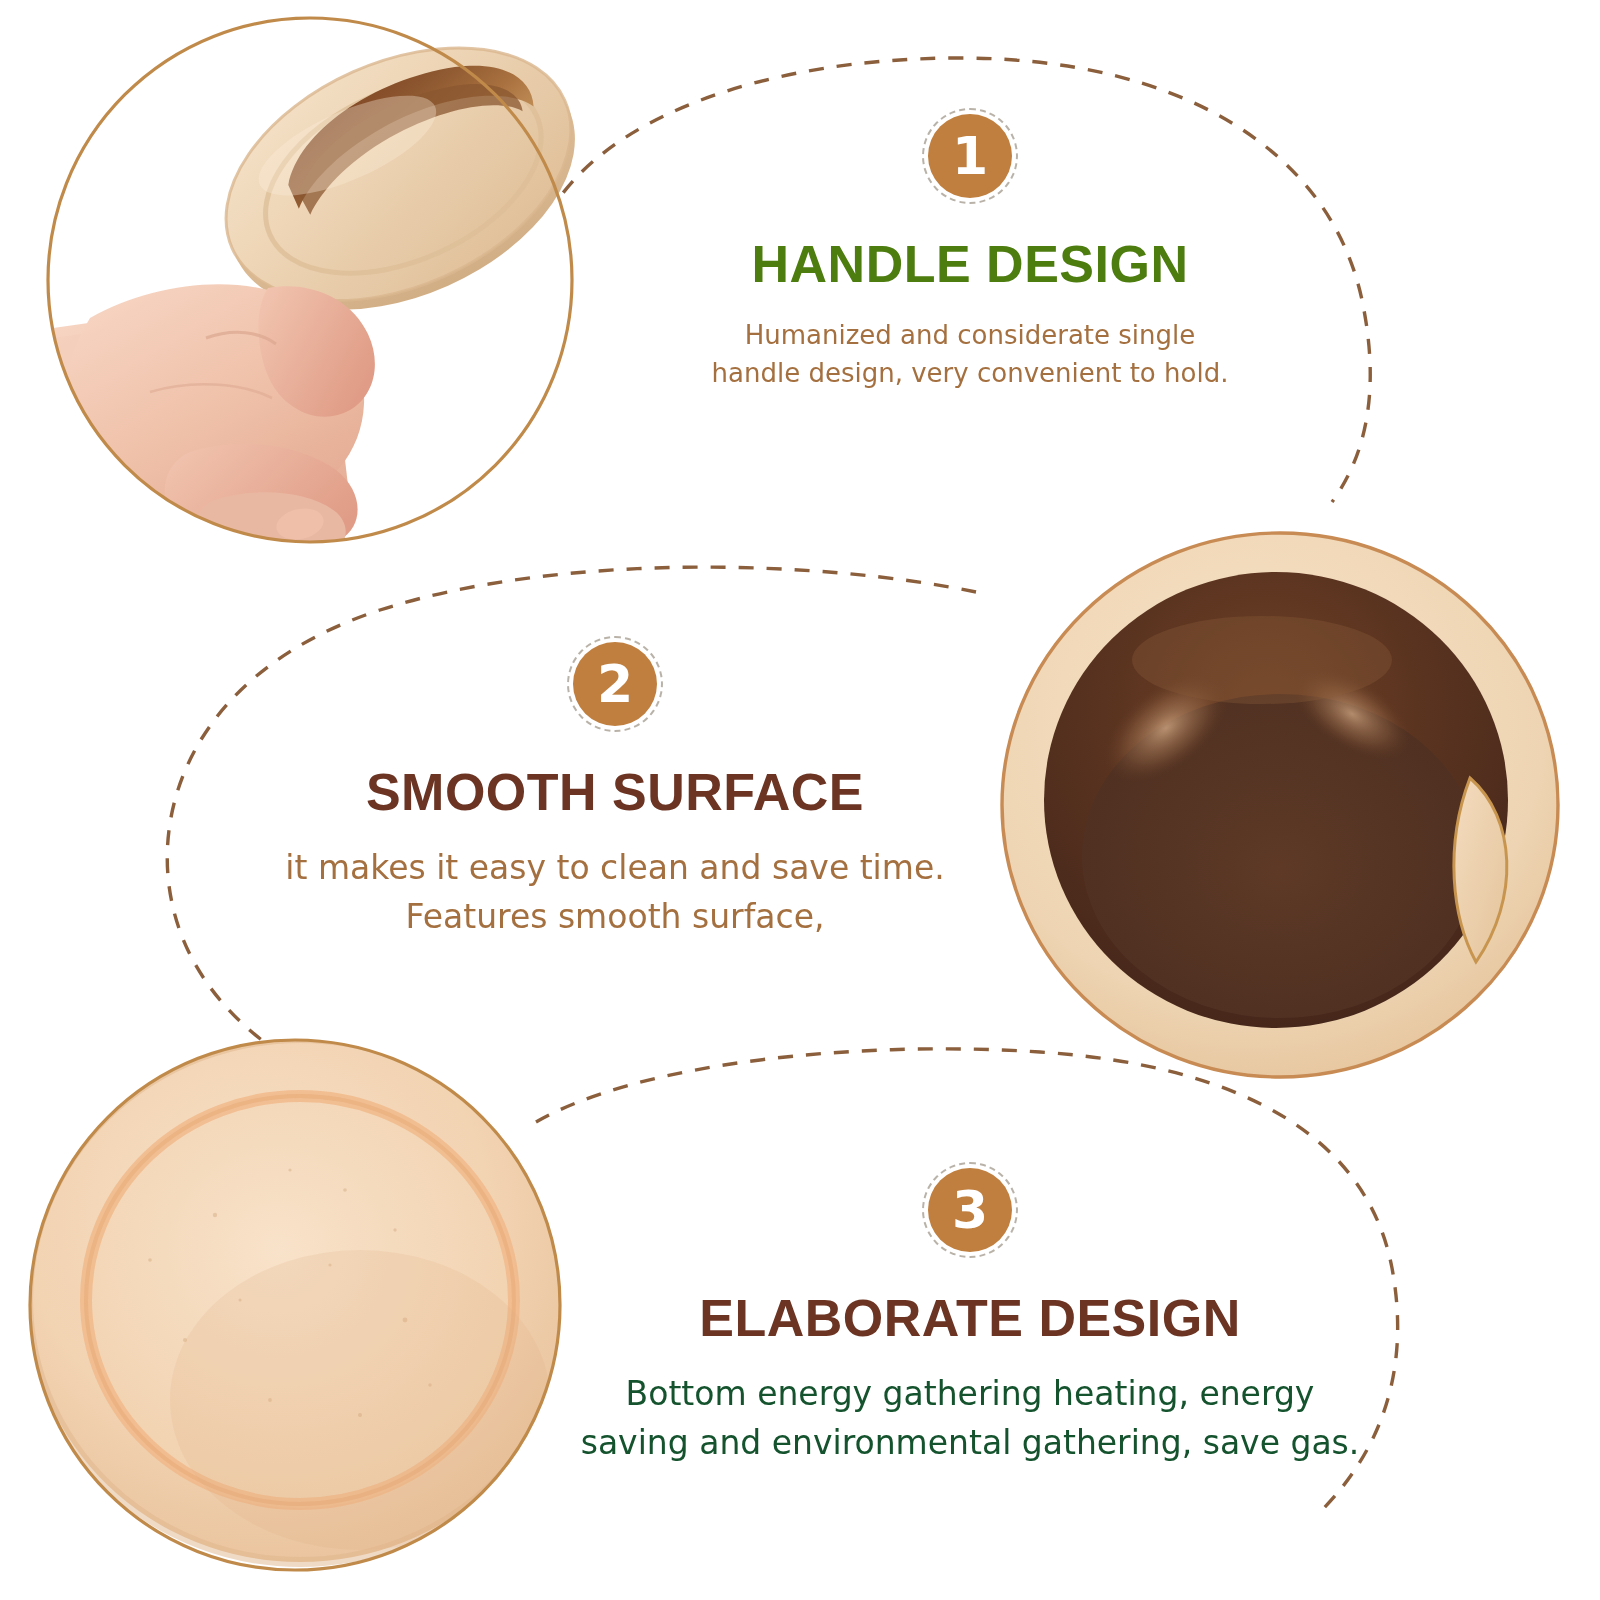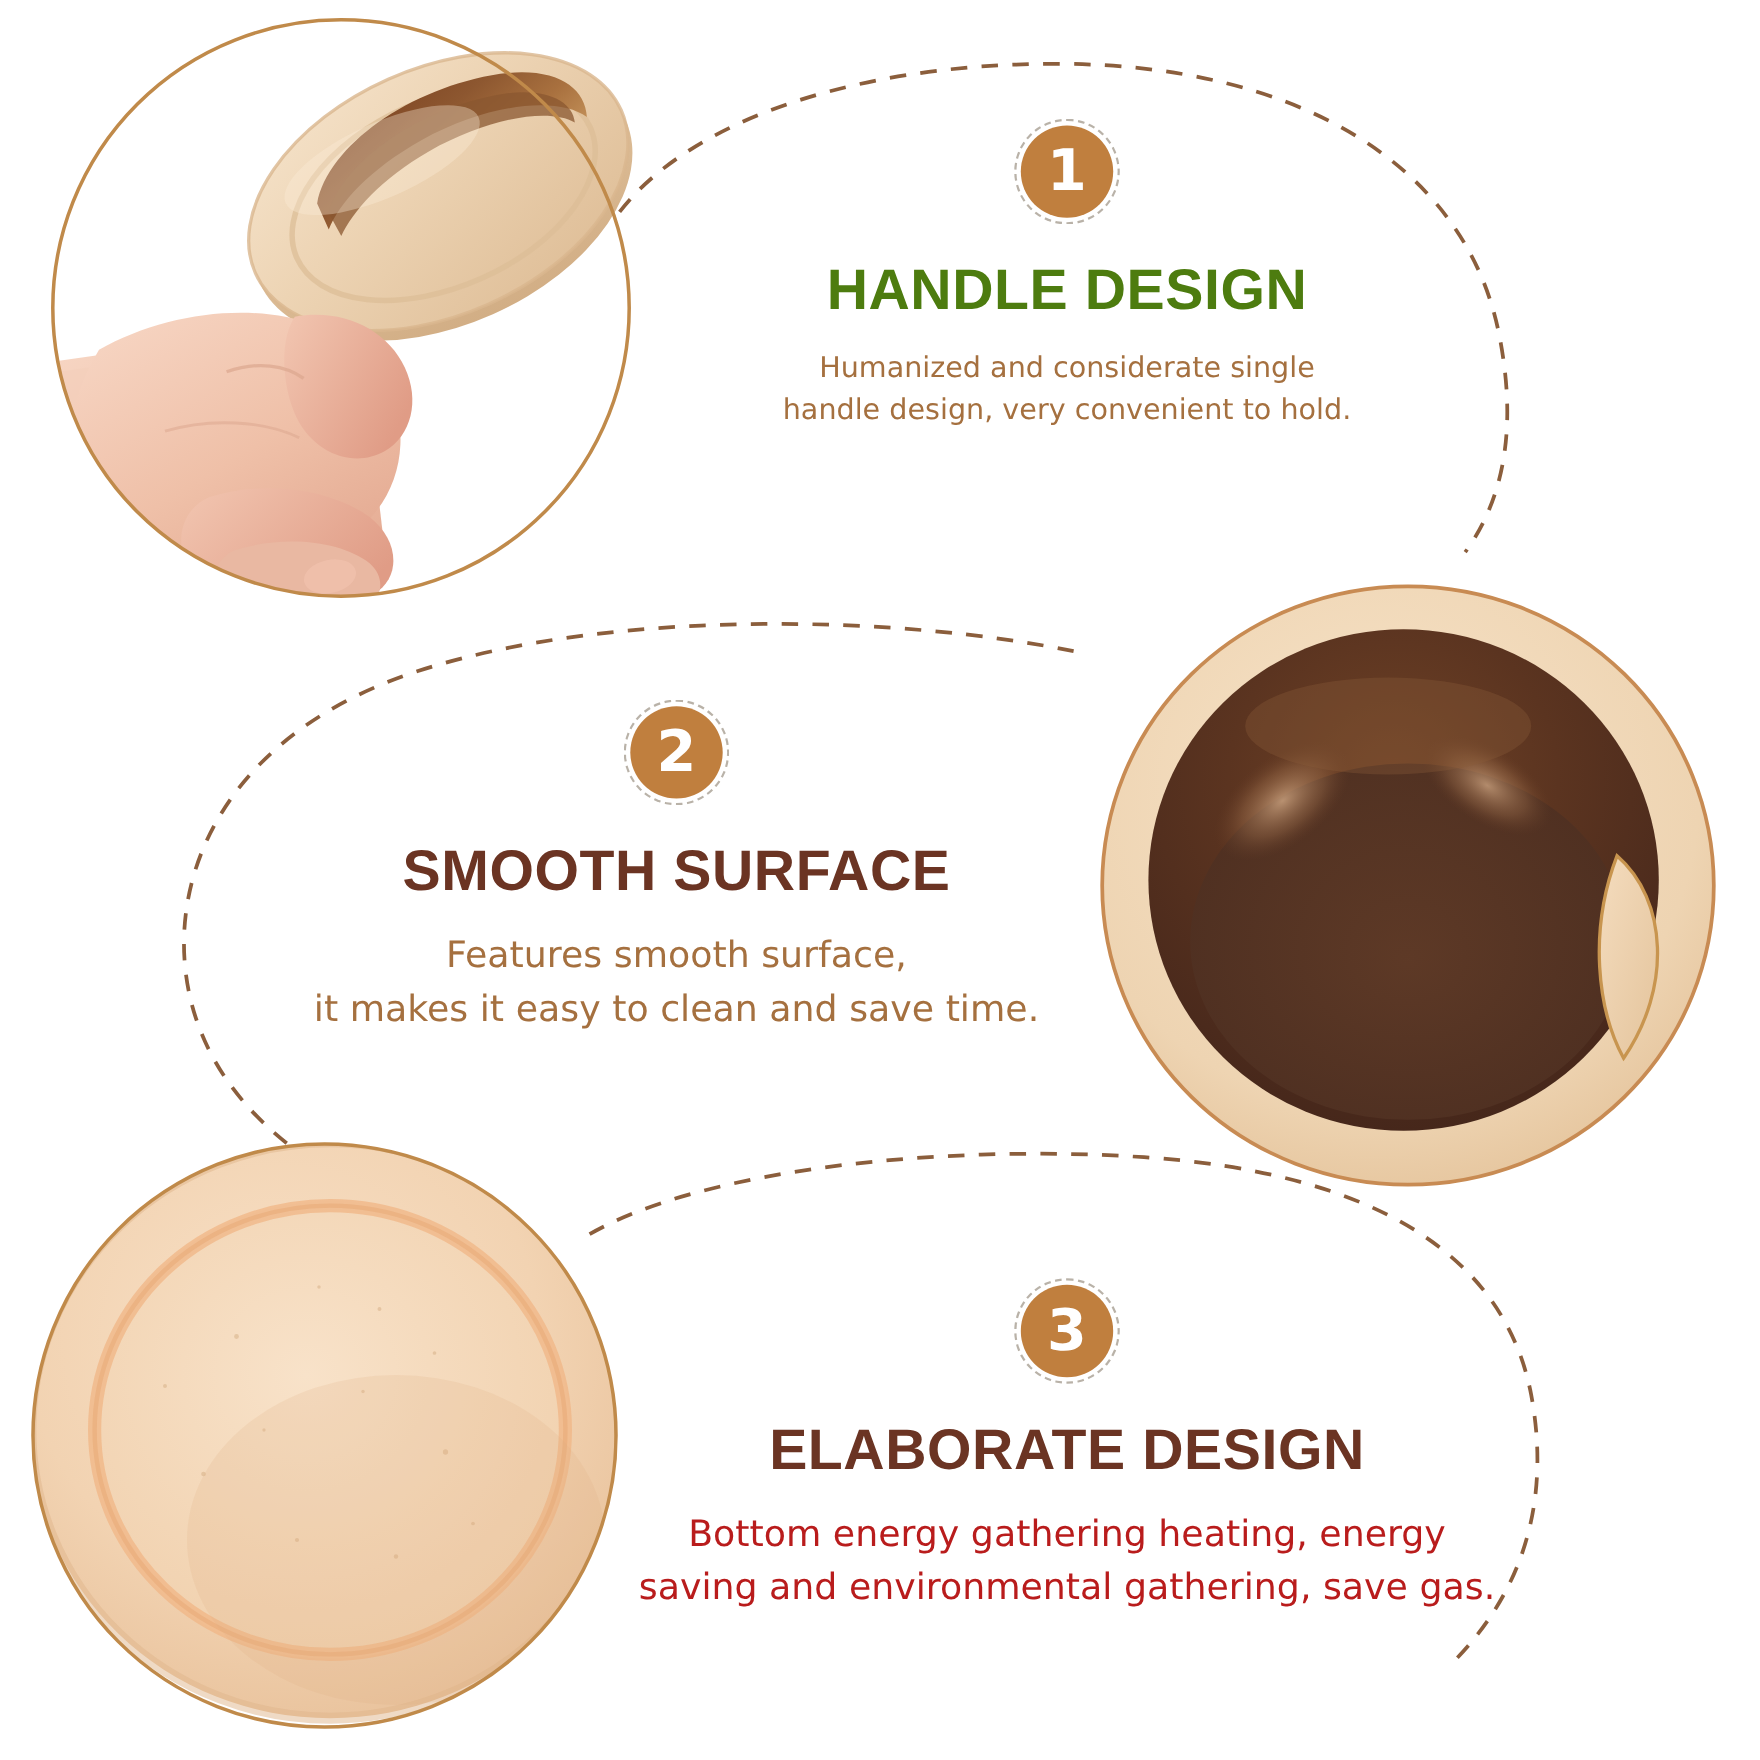--- a/index.html
+++ b/index.html
@@ -308,32 +308,32 @@
     </div>
 
     <div class="feature-block" style="left:205px; top:636px; width:820px;">
       <div style="position:relative; height:104px;">
         <div class="badge-ring" style="left:calc(50% - 48px); top:0px; width:96px; height:96px;"></div>
         <div class="badge" style="left:calc(50% - 42px); top:6px; width:84px; height:84px;
                     background:#c07f3e; font-size:52px;">2</div>
       </div>
       <div class="feature-title" style="color:#6b3423; font-size:52px; margin-top:22px;">SMOOTH SURFACE</div>
       <div class="feature-desc" style="color:#a5703f; font-size:33px; line-height:1.48; margin-top:22px;">
+        <div>it makes it easy to clean and save time.</div>
         <div>Features smooth surface,</div>
-        <div>it makes it easy to clean and save time.</div>
       </div>
     </div>
 
     <div class="feature-block" style="left:555px; top:1162px; width:830px;">
       <div style="position:relative; height:104px;">
         <div class="badge-ring" style="left:calc(50% - 48px); top:0px; width:96px; height:96px;"></div>
         <div class="badge" style="left:calc(50% - 42px); top:6px; width:84px; height:84px;
                     background:#c07f3e; font-size:52px;">3</div>
       </div>
       <div class="feature-title" style="color:#6b3423; font-size:52px; margin-top:22px;">ELABORATE DESIGN</div>
-      <div class="feature-desc" style="color:#b91c1c; font-size:33px; line-height:1.48; margin-top:22px;">
+      <div class="feature-desc" style="color:#14532d; font-size:33px; line-height:1.48; margin-top:22px;">
         <div>Bottom energy gathering heating, energy</div>
         <div>saving and environmental gathering, save gas.</div>
       </div>
     </div>
 
   </div>
 </div>
 
 </body></html>

